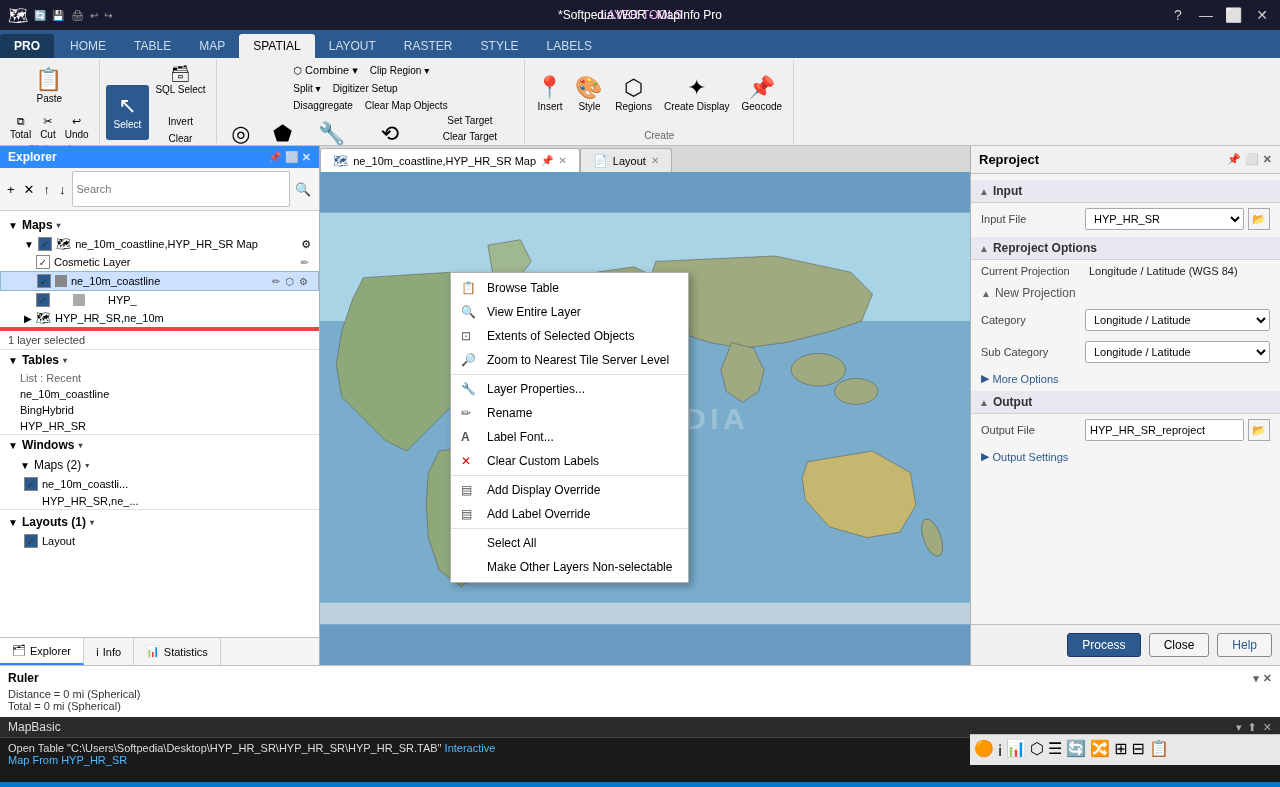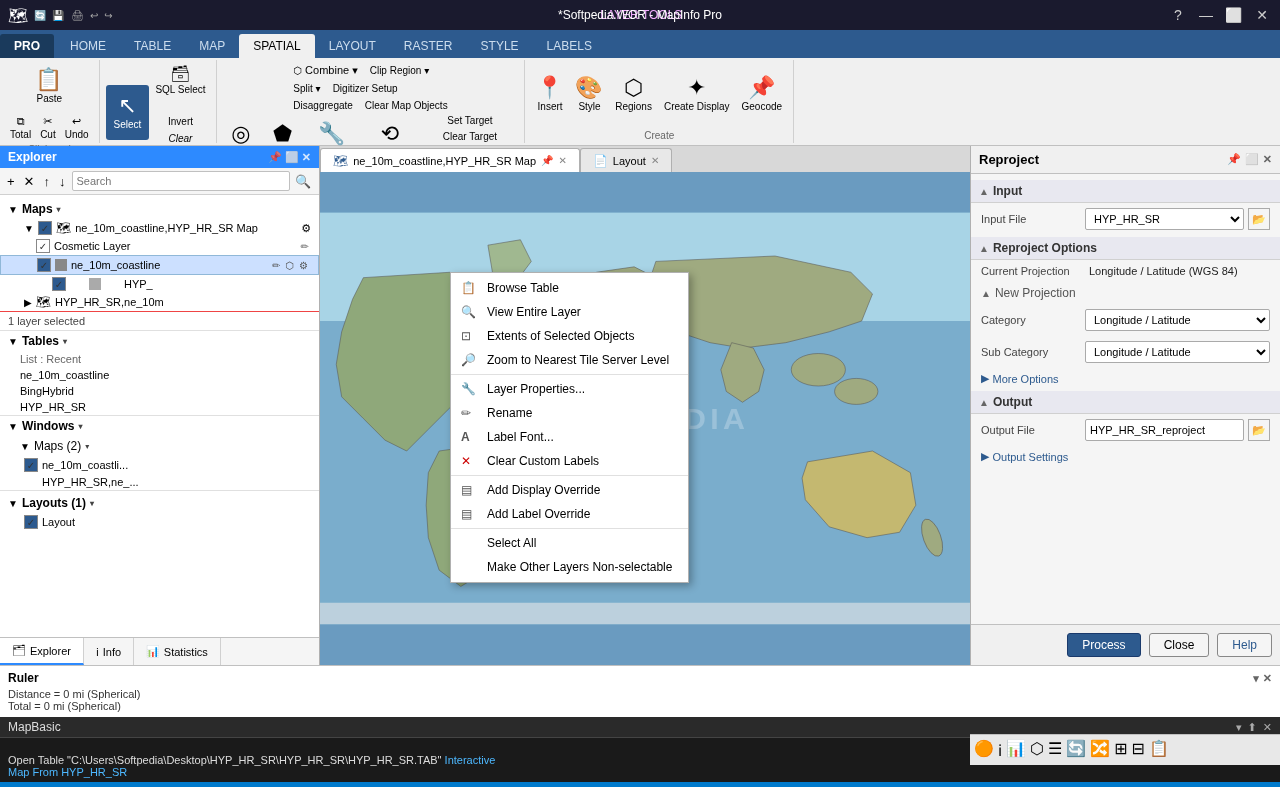--- a/index.html
+++ b/index.html
@@ -134,21 +134,21 @@
       background: #f5f5f5;
       border-bottom: 1px solid #d0d0d0;
       padding: 3px 4px;
       display: flex;
       align-items: center;
       gap: 3px;
     }
     .ex-btn { font-size: 13px; cursor: pointer; padding: 2px 3px; border-radius: 2px; }
     .search-box {
       flex: 1;
-      height: 20px;
+      height: 36px;
       border: 1px solid #c0c0c0;
       border-radius: 2px;
       padding: 0 4px;
       font-size: 11px;
       background: white;
     }
 
     .explorer-content { flex: 1; overflow-y: auto; padding: 4px 0; }
 
     .section-header {
@@ -171,21 +171,21 @@
       cursor: pointer;
     }
     .layer-item.selected { background: #cce0ff; }
     .checkbox { width: 14px; height: 14px; border: 1px solid #888; background: white; display: flex; align-items: center; justify-content: center; flex-shrink: 0; }
     .checkbox.checked::after { content: '✓'; font-size: 10px; color: #333; }
 
     .selected-count {
       padding: 3px 8px;
       font-size: 11px;
       color: #444;
-      border-top: 1px solid #ef4444;
+      border-top: 4px solid #ef4444;
     }
 
     .tables-section { border-top: 1px solid #e0e0e0; }
     .tables-item {
       padding: 2px 8px 2px 20px;
       font-size: 11px;
       cursor: pointer;
     }
     .list-recent { padding: 2px 8px 2px 20px; font-size: 11px; color: #666; }
 
@@ -450,21 +450,21 @@
     .mapbasic-header {
       background: #2a2a2a;
       padding: 3px 8px;
       display: flex;
       align-items: center;
       justify-content: space-between;
       border-bottom: 1px solid #444;
     }
     .mapbasic-content {
       flex: 1;
-      padding: 16px 8px;
+      padding: 4px 8px;
       overflow: hidden;
     }
     .mapbasic-line { font-size: 11px; }
     .mapbasic-link { color: #4db8ff; }
 
     
     .status-bar {
       height: 22px;
       background: #007acc;
       color: white;
@@ -579,21 +579,21 @@
       </div>
       <div class="ribbon-col" style="gap:2px;">
         <div class="ribbon-btn-small">
           <span style="font-size:16px;">🗃</span>
           <span style="font-size:10px;">SQL Select</span>
         </div>
         <div class="ribbon-btn-small">
           <span style="font-size:10px;margin-top:15px;">Invert</span>
         </div>
         <div class="ribbon-btn-small">
-          <span style="font-size:10px;font-style:italic;">Clear</span>
+          <span style="font-size:10px;">Clear</span>
         </div>
         <div class="ribbon-btn-small">
           <span style="font-size:10px;">Find ▾</span>
         </div>
       </div>
     </div>
     <div class="ribbon-group-label">Selection</div>
   </div>
 
   <div class="ribbon-group" style="min-width:220px;">
@@ -733,21 +733,21 @@
         <div class="checkbox checked checkbox-blue"></div>
         <span style="font-size:10px; background:#888; width:12px; height:12px; display:inline-block;"></span>
         <span style="font-size:11px;">ne_10m_coastline</span>
         <div class="layer-action-btns" style="margin-left:auto;">
           <span class="layer-action-btn">✏</span>
           <span class="layer-action-btn">⬡</span>
           <span class="layer-action-btn">⚙</span>
         </div>
       </div>
 
-      <div class="layer-item" style="padding-left:52px;gap:23px;">
+      <div class="layer-item" style="padding-left:36px;gap:23px;">
         <div class="checkbox checked checkbox-blue"></div>
         <span style="font-size:10px; background:#aaa; width:12px; height:12px; display:inline-block;"></span>
         <span style="font-size:11px;">HYP_</span>
       </div>
 
       <div class="layer-item">
         <span style="font-size:10px;">▶</span>
         <span>🗺</span>
         <span style="font-size:11px;">HYP_HR_SR,ne_10m</span>
       </div>

